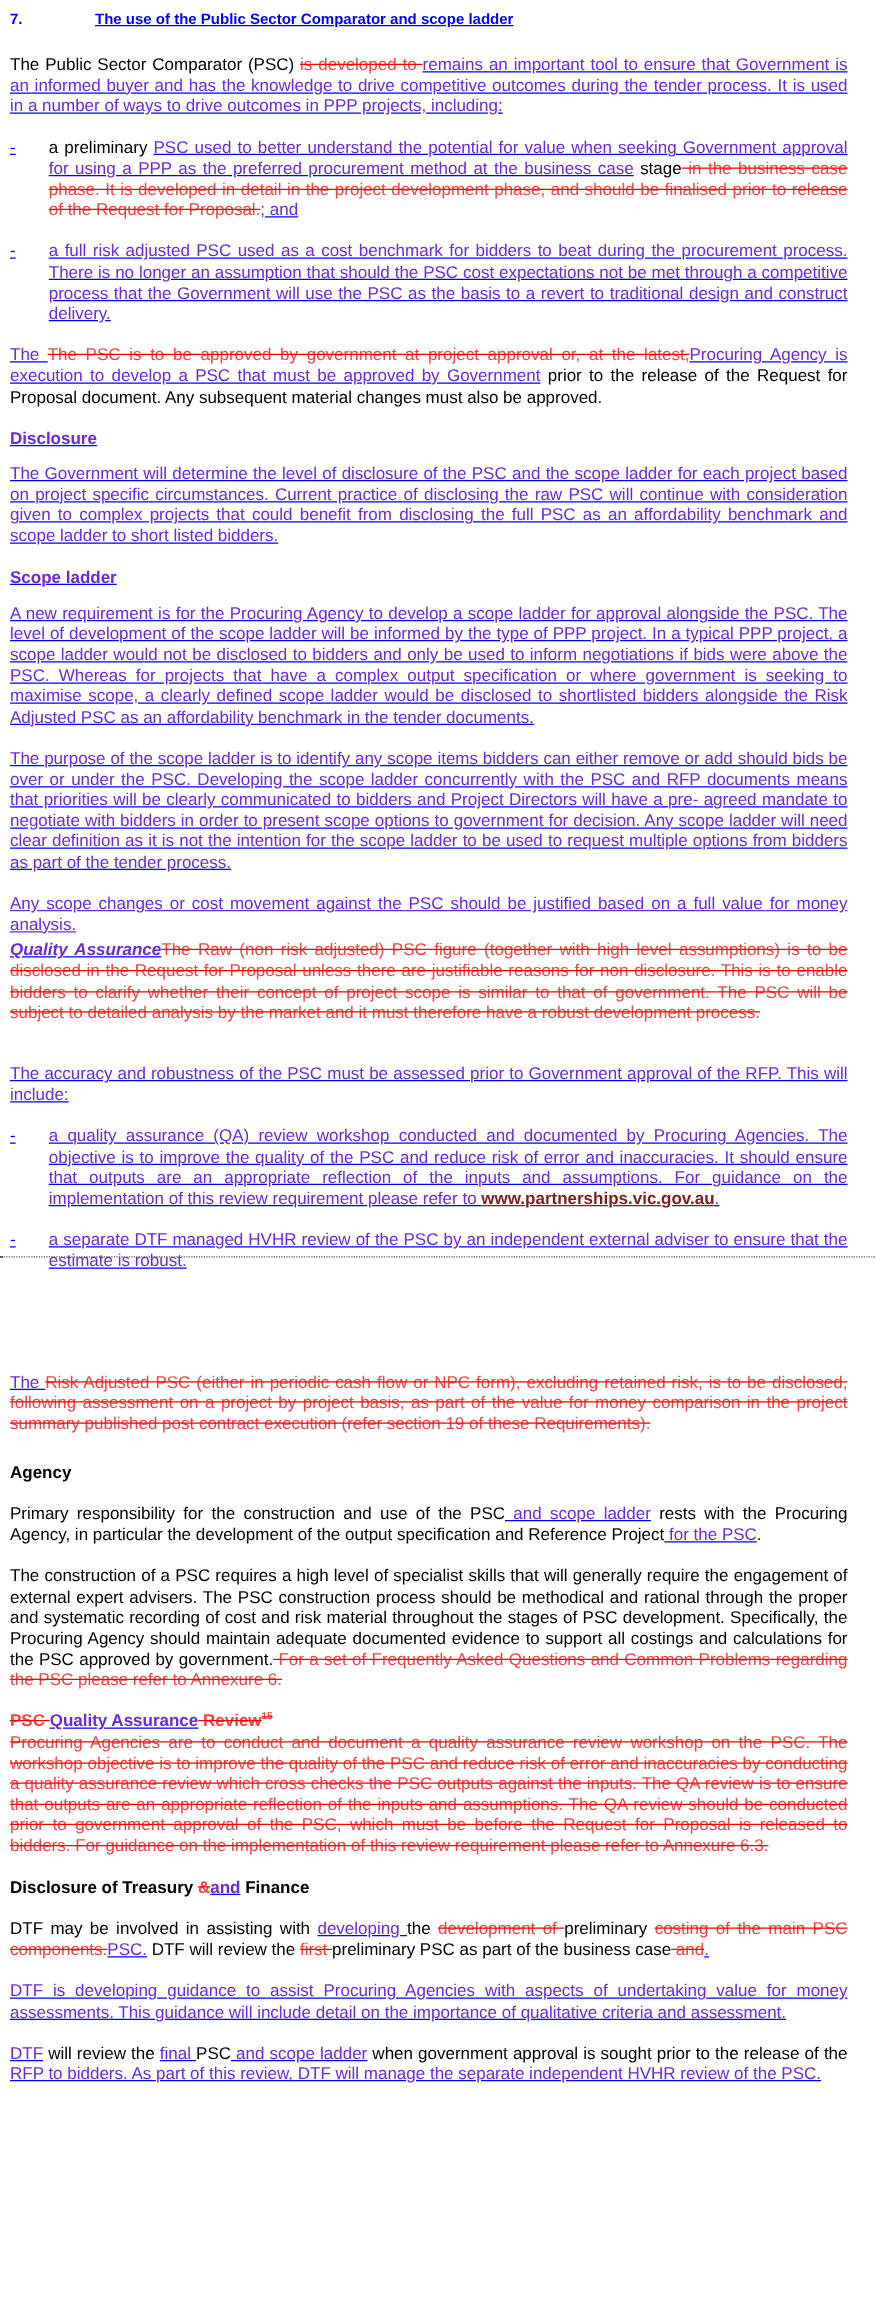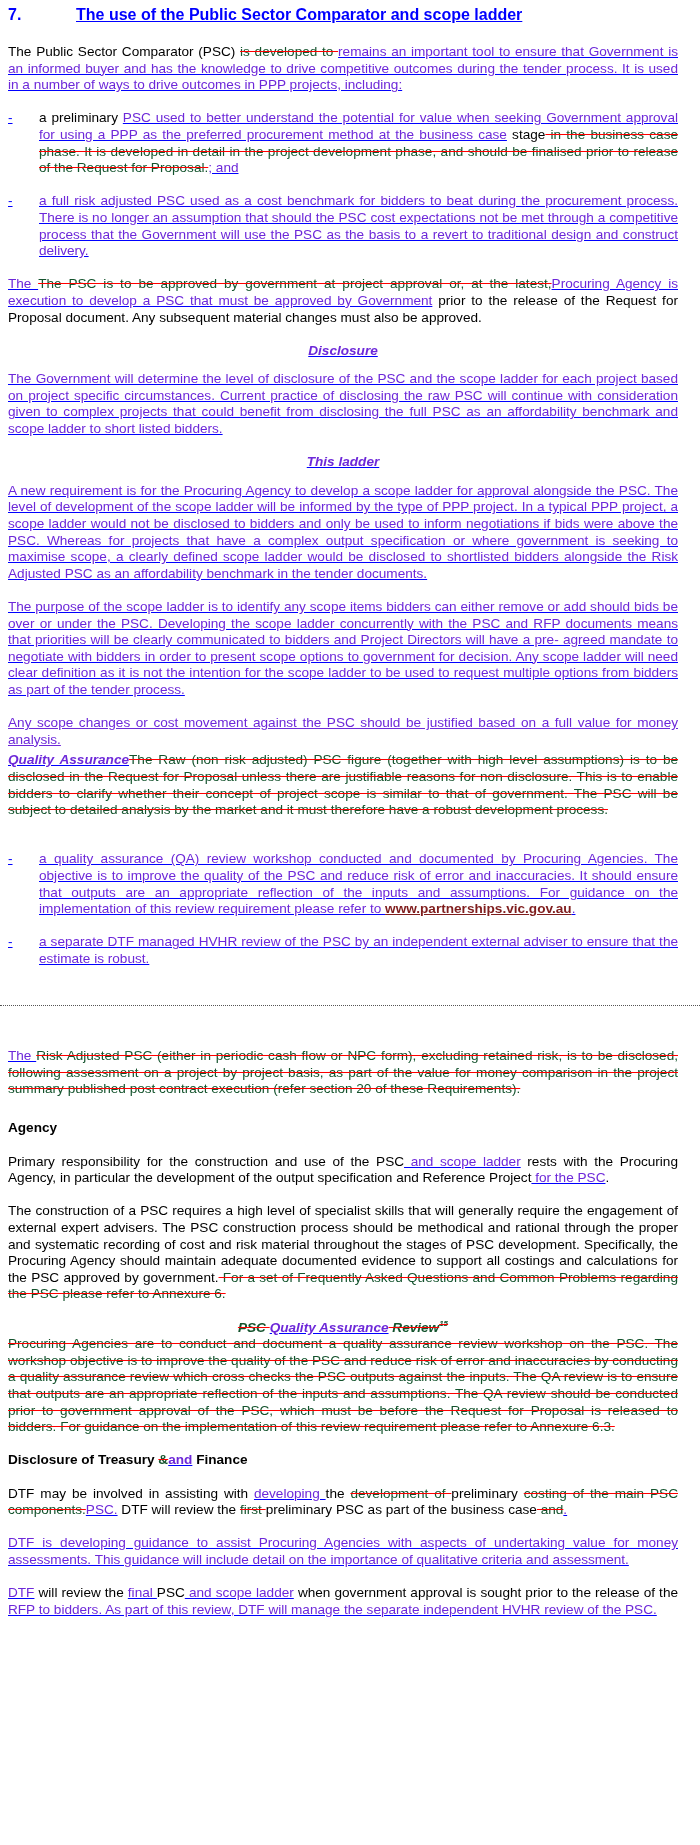--- a/index.html
+++ b/index.html
@@ -8,28 +8,28 @@
     min-height: 1845px;
     font-family: "Liberation Sans", sans-serif;
     font-size: 13.6px;
     line-height: 16.6px;
     color: #000000;
     position: relative;
     overflow: hidden;
   }
   .page { padding: 4px 22px 0 8px; }
   .ins { color: #6d28d9; text-decoration: underline; text-decoration-color: #0000ff; }
-  .del { color: #14532d; text-decoration: line-through; text-decoration-color: #ff0000; }
+  .del { color: #ef4444; text-decoration: line-through; text-decoration-color: #ff0000; }
   .p { text-align: justify; margin: 0 0 16.6px 0; }
   h1 {
-    font-size: 16px; font-weight: bold; margin: 0 0 18px 0; line-height: 22px;
+    font-size: 12px; font-weight: bold; margin: 0 0 18px 0; line-height: 22px;
     color: #0000ff; text-decoration: underline;
   }
   h1 .num { display: inline-block; width: 68px; }
-  .h2 { font-weight: bold; font-style: italic; margin: 16px 0 12px 0; text-align: center; }
+  .h2 { font-weight: bold; margin: 16px 0 12px 0; }
   .h3 { font-weight: bold; margin: 0 0 16.6px 0; }
   .bullet { display: flex; margin: 0 0 16.6px 0; }
   .bullet .dash { width: 31px; flex: none; color: #0000ff; text-decoration: underline; white-space: pre; }
   .bullet .txt { flex: 1; text-align: justify; }
   .gap { height: 16px; }
   .gap-lg { height: 64px; }
   .dotline { position: absolute; left: 0; right: 0; top: 1005px; border-top: 1px dotted #555; }
   sup { font-size: 8px; line-height: 0; }
   .bold-link { font-weight: bold; color: #7f1d1d; text-decoration: underline; }
 </style>
@@ -56,46 +56,47 @@
     <span class="txt ins">a full risk adjusted PSC used as a cost benchmark for bidders to beat during the procurement process. There is no longer an assumption that should the PSC cost expectations not be met through a competitive process that the Government will use the PSC as the basis to a revert to traditional design and construct delivery.</span>
   </div>
 
   <p class="p">
     <span class="ins">The </span><span class="del">The PSC is to be approved by government at project approval or, at the latest,</span><span class="ins">Procuring Agency is execution to develop a PSC that must be approved by Government</span><span> prior to the release of the Request for Proposal document. Any subsequent material changes must also be approved.</span>
   </p>
 
   <div class="h2 ins">Disclosure</div>
   <p class="p ins">The Government will determine the level of disclosure of the PSC and the scope ladder for each project based on project specific circumstances. Current practice of disclosing the raw PSC will continue with consideration given to complex projects that could benefit from disclosing the full PSC as an affordability benchmark and scope ladder to short listed bidders.</p>
 
-  <div class="h2 ins">This ladder</div>
+  <div class="h2 ins">Scope ladder</div>
   <p class="p ins">A new requirement is for the Procuring Agency to develop a scope ladder for approval alongside the PSC. The level of development of the scope ladder will be informed by the type of PPP project. In a typical PPP project, a scope ladder would not be disclosed to bidders and only be used to inform negotiations if bids were above the PSC. Whereas for projects that have a complex output specification or where government is seeking to maximise scope, a clearly defined scope ladder would be disclosed to shortlisted bidders alongside the Risk Adjusted PSC as an affordability benchmark in the tender documents.</p>
   <p class="p ins">The purpose of the scope ladder is to identify any scope items bidders can either remove or add should bids be over or under the PSC. Developing the scope ladder concurrently with the PSC and RFP documents means that priorities will be clearly communicated to bidders and Project Directors will have a pre- agreed mandate to negotiate with bidders in order to present scope options to government for decision. Any scope ladder will need clear definition as it is not the intention for the scope ladder to be used to request multiple options from bidders as part of the tender process.</p>
   <p class="p ins" style="margin-bottom:4px;text-decoration:underline;">Any scope changes or cost movement against the PSC should be justified based on a full value for money analysis.</p>
 
   <p class="p">
     <span class="ins" style="font-weight:bold;font-style:italic;">Quality Assurance</span><span class="del">The Raw (non risk adjusted) PSC figure (together with high level assumptions) is to be disclosed in the Request for Proposal unless there are justifiable reasons for non disclosure. This is to enable bidders to clarify whether their concept of project scope is similar to that of government. The PSC will be subject to detailed analysis by the market and it must therefore have a robust development process.</span>
   </p>
 
   <div class="gap"></div>
 
+  <p class="p ins">The accuracy and robustness of the PSC must be assessed prior to Government approval of the RFP. This will include:</p>
 
   <div class="bullet">
     <span class="dash">-</span>
     <span class="txt"><span class="ins">a quality assurance (QA) review workshop conducted and documented by Procuring Agencies. The objective is to improve the quality of the PSC and reduce risk of error and inaccuracies. It should ensure that outputs are an appropriate reflection of the inputs and assumptions. For guidance on the implementation of this review requirement please refer to </span><a class="bold-link">www.partnerships.vic.gov.au</a><span class="ins">.</span></span>
   </div>
 
   <div class="bullet">
     <span class="dash">-</span>
     <span class="txt ins">a separate DTF managed HVHR review of the PSC by an independent external adviser to ensure that the estimate is robust.</span>
   </div>
 
   <div class="gap-lg"></div>
 
   <p class="p">
-    <span class="ins">The </span><span class="del">Risk Adjusted PSC (either in periodic cash flow or NPC form), excluding retained risk, is to be disclosed, following assessment on a project by project basis, as part of the value for money comparison in the project summary published post contract execution (refer section 20 of these Requirements).</span>
+    <span class="ins">The </span><span class="del">Risk Adjusted PSC (either in periodic cash flow or NPC form), excluding retained risk, is to be disclosed, following assessment on a project by project basis, as part of the value for money comparison in the project summary published post contract execution (refer section 19 of these Requirements).</span>
   </p>
 
   <div class="gap" style="height:6px"></div>
 
   <div class="h3">Agency</div>
 
   <p class="p">
     <span>Primary responsibility for the construction and use of the PSC</span><span class="ins"> and scope ladder</span><span> rests with the Procuring Agency, in particular the development of the output specification and Reference Project</span><span class="ins"> for the PSC</span><span>.</span>
   </p>
 

